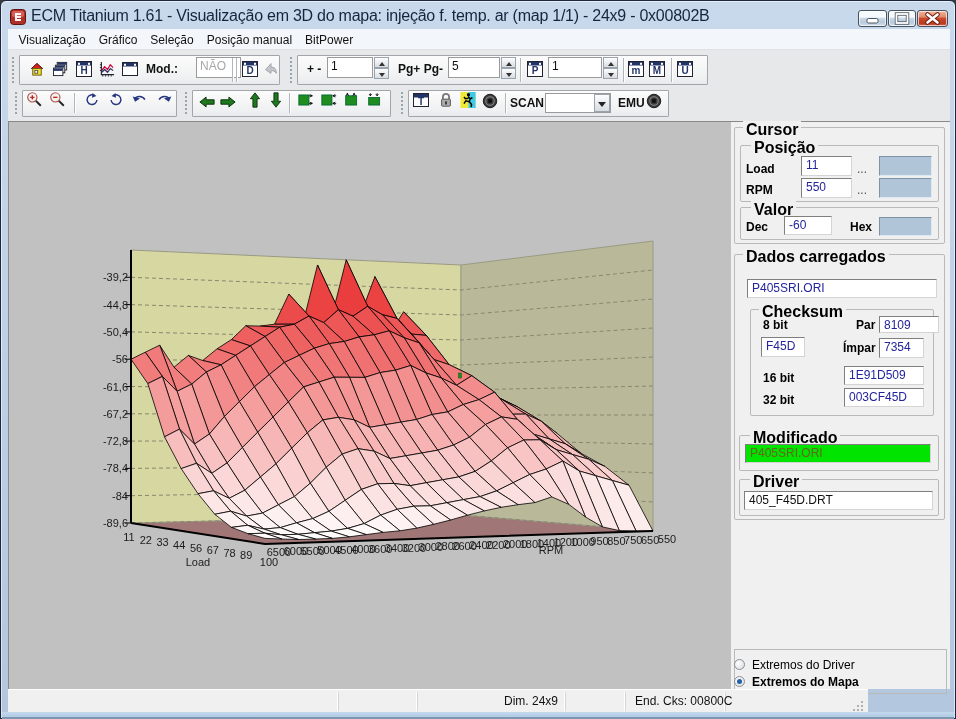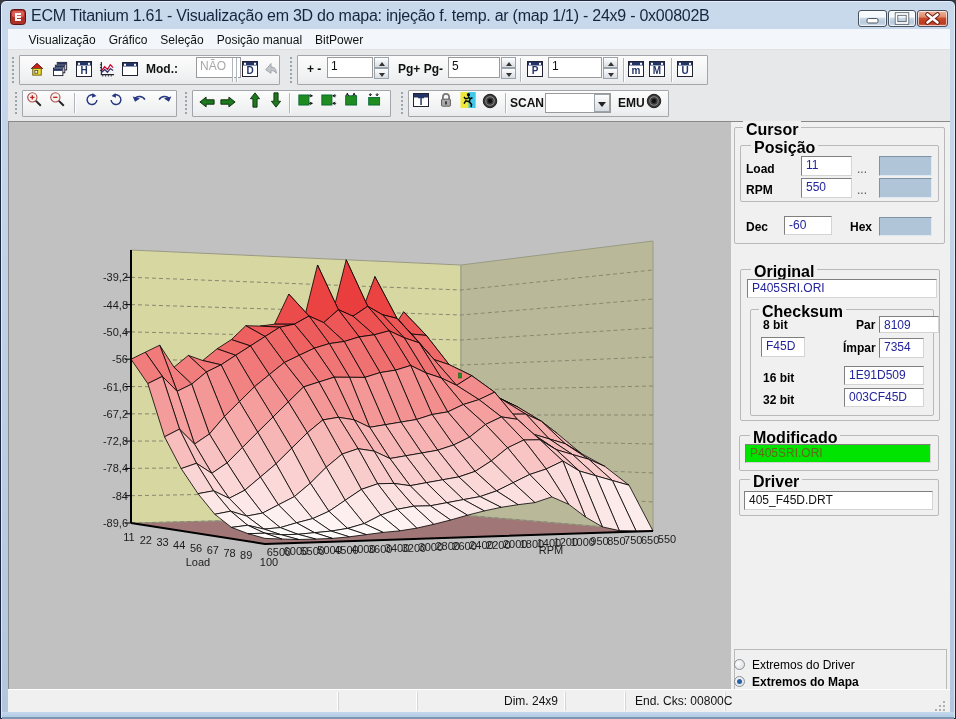--- a/index.html
+++ b/index.html
@@ -27,21 +27,21 @@
 .spin .dn i{top:4px;border-top:4px solid #333}
 .vsep{position:absolute;width:1px;background:#b0b6be;box-shadow:1px 0 0 #fff}
 #chartarea{position:absolute;left:7px;top:120px;width:723px;height:568px;background:#c1c1c1;border-top:1px solid #898989;border-left:1px solid #898989}
 #rpanel{position:absolute;left:730px;top:120px;width:219px;height:568px;background:#f0f0f0;border-top:1px solid #898989}
 .gbox{position:absolute;border:1px solid #b9b9b9;border-radius:2px}
 .gbox>b{position:absolute;top:-7px;left:8px;background:#f0f0f0;padding:0 3px;font-size:16px;color:#000;white-space:nowrap}
 .fld{position:absolute;background:#fff;border-top:1px solid #7f7f7f;border-left:1px solid #7f7f7f;border-bottom:1px solid #d4d4d4;border-right:1px solid #d4d4d4;font-size:12px;color:#24249c;padding:1px 4px;white-space:nowrap}
 .lbl{position:absolute;font-size:12px;font-weight:bold;color:#000;white-space:nowrap}
 .bluebox{position:absolute;background:#b1c5d9;border-top:1px solid #7f93a7;border-left:1px solid #7f93a7;border-bottom:1px solid #dfe9f3;border-right:1px solid #dfe9f3}
 .radio{position:absolute;width:11px;height:11px;border-radius:50%;background:radial-gradient(circle at 35% 35%,#fdfdfd,#d8dade);border:1px solid #8a9097}
-#statusbar{position:absolute;left:7px;top:688px;width:942px;height:25px;background:#f0f0f0;border-top:1px solid #fff;font-size:12px;color:#111}
+#statusbar{position:absolute;left:7px;top:688px;width:860px;height:25px;background:#f0f0f0;border-top:1px solid #fff;font-size:12px;color:#111}
 .scell{position:absolute;top:2px;bottom:3px;border-left:1px solid #d5d5d5;box-shadow:-1px 0 0 #fff}
 #botborder{position:absolute;left:1px;right:1px;top:711px;height:7px;background:linear-gradient(#c3d8ec,#aac7e2);box-shadow:inset 0 -2px 0 #7e97b1}
 </style></head><body>
 <div id="win">
   <svg id="appicon" class="abs" style="left:9px;top:8px" width="16" height="16" viewBox="0 0 16 16">
       <rect x="0.5" y="0.5" width="15" height="15" rx="3" fill="#b03028" stroke="#5a1410"></rect>
       <rect x="2" y="2" width="12" height="6" rx="2" fill="#d86058"></rect>
       <path d="M5 4h6v2H7v1h4v2H7v1h4v2H5z" fill="#fff" opacity="0.95"></path>
     </svg>
   <div id="title" style="left:30px">ECM Titanium 1.61 - Visualização em 3D do mapa: injeção f. temp. ar (map 1/1) - 24x9 - 0x00802B</div>
@@ -49,21 +49,21 @@
         <rect x="8" y="7.5" width="11" height="4.5" rx="1.5" fill="#fff" stroke="#4a545e" stroke-width="1"></rect>
       </svg></div>
   <div class="wbtn" id="bmax"><svg width="26" height="15">
         <rect x="7.5" y="3" width="11" height="9" fill="none" stroke="#4a545e" stroke-width="3.4"></rect>
         <rect x="7.5" y="3" width="11" height="9" fill="none" stroke="#fff" stroke-width="1.8"></rect>
       </svg></div>
   <div class="wbtn" id="bclose"><svg width="29" height="15" viewBox="0 0 29 15">
         <path d="M9.5 3.5 L19.5 11.5 M19.5 3.5 L9.5 11.5" stroke="#6e1c10" stroke-width="4.6" stroke-linecap="round"></path>
         <path d="M9.5 3.5 L19.5 11.5 M19.5 3.5 L9.5 11.5" stroke="#fff" stroke-width="2.6" stroke-linecap="round"></path>
       </svg></div>
-  <div id="menubar"><span style="margin-left:14px">Visualização</span><span>Gráfico</span><span>Seleção</span><span>Posição manual</span><span>BitPower</span></div>
+  <div id="menubar"><span style="margin-left:4px">Visualização</span><span>Gráfico</span><span>Seleção</span><span>Posição manual</span><span>BitPower</span></div>
   <div id="tstrip">
       <div class="tb" style="left:11px;top:5px;width:261px;height:30px"></div>
       <div class="grip" style="left:4px;top:7px;height:26px"></div>
       <svg class="ticon" style="left:21px;top:11px" width="17" height="17" viewBox="0 0 17 17">
         <path d="M2.5 8 L8.5 2.5 L14.5 8 Z" fill="#cc2222" stroke="#5a0f0f"></path>
         <rect x="4" y="8" width="9" height="7" fill="#f2e02a" stroke="#6a5a10"></rect>
         <rect x="6.2" y="10" width="3" height="3" fill="#fff" stroke="#555"></rect>
       </svg>
       <svg class="ticon" style="left:45px;top:11px" width="17" height="17" viewBox="0 0 17 17">
         <rect x="4.5" y="1.5" width="10" height="8" fill="#fff" stroke="#223"></rect>
@@ -539,26 +539,29 @@
         <b style="left:10px">Posição</b>
       </div>
       <span class="lbl" style="left:15px;top:40px">Load</span>
       <div class="fld" style="left:70px;top:34px;width:51px;height:20px">11</div>
       <span class="lbl" style="left:126px;top:40px;font-weight:normal;color:#555">...</span>
       <div class="bluebox" style="left:148px;top:34px;width:53px;height:20px"></div>
       <span class="lbl" style="left:15px;top:61px">RPM</span>
       <div class="fld" style="left:70px;top:56px;width:51px;height:20px">550</div>
       <span class="lbl" style="left:126px;top:61px;font-weight:normal;color:#555">...</span>
       <div class="bluebox" style="left:148px;top:56px;width:53px;height:20px"></div>
+      <div class="gbox" style="left:9px;top:85px;width:199px;height:33px">
+        <b style="left:10px">Valor</b>
+      </div>
       <span class="lbl" style="left:15px;top:98px">Dec</span>
       <div class="fld" style="left:53px;top:94px;width:48px;height:19px">-60</div>
       <span class="lbl" style="left:119px;top:98px">Hex</span>
       <div class="bluebox" style="left:148px;top:95px;width:53px;height:19px"></div>
-      <div class="gbox" style="left:9px;top:147px;width:200px;height:152px">
-        <b style="left:10px">Original</b>
+      <div class="gbox" style="left:3px;top:132px;width:211px;height:266px">
+        <b>Dados carregados</b>
       </div>
       <div class="fld" style="left:16px;top:157px;width:190px;height:19px">P405SRI.ORI</div>
       <div class="gbox" style="left:19px;top:187px;width:184px;height:107px">
         <b style="left:8px">Checksum</b>
       </div>
       <span class="lbl" style="left:32px;top:196px">8 bit</span>
       <span class="lbl" style="left:125px;top:196px">Par</span>
       <div class="fld" style="left:148px;top:194px;width:60px;height:17px">8109</div>
       <div class="fld" style="left:30px;top:215px;width:44px;height:20px">F45D</div>
       <span class="lbl" style="left:112px;top:219px">Ímpar</span>

